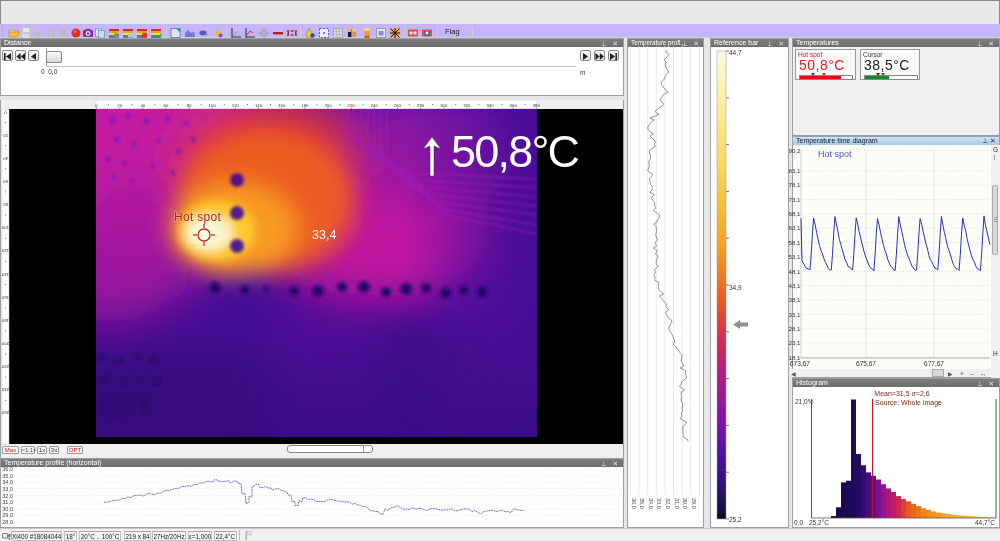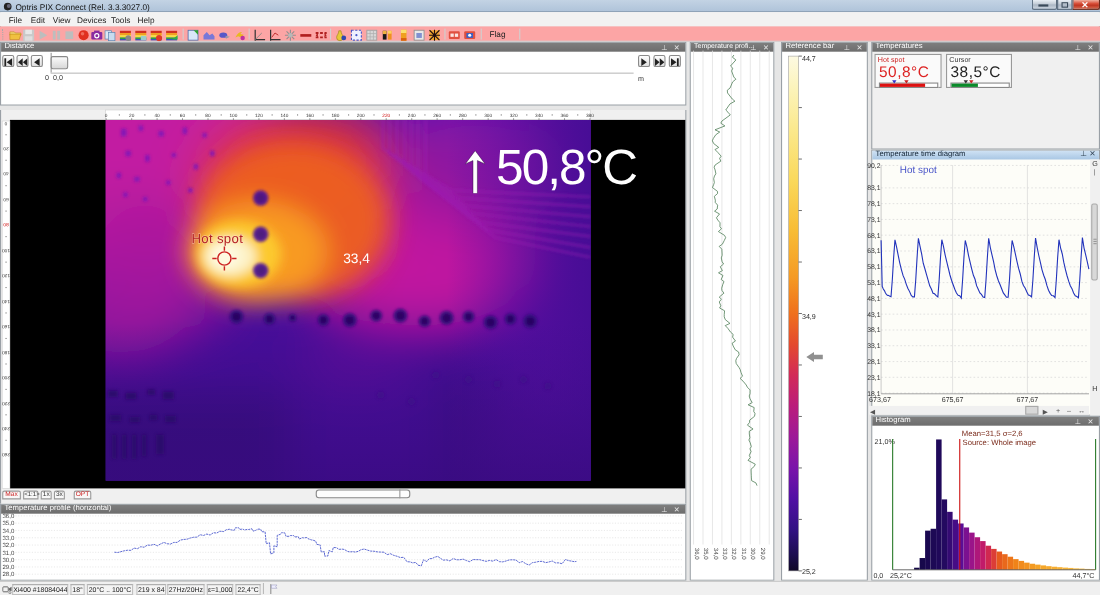--- a/index.html
+++ b/index.html
@@ -7,44 +7,23 @@
 .abs { position:absolute; }
 .hdr { position:absolute; background:linear-gradient(#7e7e7e,#6d6d6d); color:#fff; font-size:7px; line-height:8px; padding-left:3px; overflow:hidden; }
 .hdr .hic { position:absolute; top:0.5px; color:#e8e8e8; font-size:6.5px; letter-spacing:2px; }
 .ti { position:absolute; top:1px; width:12px; height:12px; }
 .ti svg { width:12px; height:12px; }
 .seg { position:absolute; top:1.5px; height:10px; border:1px solid #c0c0c0; border-top-color:#a8a8a8; font-size:6.3px; line-height:9px; text-align:center; color:#222; background:#f4f4f4; white-space:nowrap; overflow:hidden; }
 .btn3d { position:absolute; width:11px; height:11px; background:linear-gradient(#fdfdfd,#e0e0e0); border:1px solid #8a8a8a; border-radius:2px; } .btn3d svg { display:block; margin:0.5px auto; }
 </style></head><body>
 <div id="win">
 
-<div class="abs" style="left:0;top:0;width:1000px;height:11px;background:linear-gradient(#c3d3e4,#b0c4da);border-bottom:1px solid #8fa3b8">
-  <svg class="abs" style="left:3px;top:2px" width="8" height="8" viewBox="0 0 8 8">
-        <circle cx="4" cy="4" r="3.5" fill="#222"></circle>
-        <circle cx="5" cy="3.4" r="1.8" fill="#667"></circle>
-      </svg>
-  <div class="abs" style="left:14px;top:2px;font-size:7.5px;color:#111">Optris PIX Connect (Rel. 3.3.3027.0)</div>
-  <div class="abs" style="left:938px;top:0;width:23px;height:9px;background:linear-gradient(#e9eff5,#c3ccd6 45%,#aab6c4 55%,#cdd6e0);border:1px solid #5a6b7d;border-top:none;border-radius:0 0 2px 2px"></div>
-  <div class="abs" style="left:944px;top:4px;width:9px;height:2px;background:#3a4a5a"></div>
-  <div class="abs" style="left:961px;top:0;width:14px;height:9px;background:linear-gradient(#e9eff5,#c3ccd6 45%,#aab6c4 55%,#cdd6e0);border:1px solid #5a6b7d;border-top:none"></div>
-  <div class="abs" style="left:964.5px;top:1.5px;width:6px;height:5px;border:1.4px solid #3a4a5a"></div>
-  <div class="abs" style="left:975px;top:0;width:25px;height:9px;background:linear-gradient(#f0b0a0,#d9503a 40%,#c03622 60%,#d4694f);border:1px solid #6b2a1a;border-top:none;border-radius:0 0 2px 0"></div>
-  <div class="abs" style="left:983px;top:0.5px;font-size:8px;color:#fff;font-weight:bold;line-height:8px">✕</div>
-</div>
-
-<div class="abs" style="left:0;top:11px;width:1000px;height:13px;background:#f2f2f2">
-  <div class="abs" style="top:3px;left:8px;font-size:7.5px;color:#222">File</div>
-  <div class="abs" style="top:3px;left:28px;font-size:7.5px;color:#222">Edit</div>
-  <div class="abs" style="top:3px;left:48px;font-size:7.5px;color:#222">View</div>
-  <div class="abs" style="top:3px;left:70px;font-size:7.5px;color:#222">Devices</div>
-  <div class="abs" style="top:3px;left:101px;font-size:7.5px;color:#222">Tools</div>
-  <div class="abs" style="top:3px;left:125px;font-size:7.5px;color:#222">Help</div>
-</div>
-
-<div class="abs" style="left:0;top:24px;width:1000px;height:14px;background:#fca5a5;border-bottom:1px solid #cfcfcf">
+
+
+<div class="abs" style="left:0;top:24px;width:1000px;height:14px;background:#c4b5fd;border-bottom:1px solid #cfcfcf">
   <div class="abs" style="left:2px;top:2px;width:1px;height:10px;border-left:1px dotted #aaa"></div>
   <div class="ti" style="left:8px"><svg viewBox="0 0 12 12">
           <path d="M1 3h4l1 1h5v2H1z" fill="#f5d97a" stroke="#b8860b" stroke-width="0.5"></path>
           <path d="M1 5h10l-1.5 5H1z" fill="#f0c040" stroke="#b8860b" stroke-width="0.5"></path>
         </svg></div>
       <div class="ti" style="left:20px"><svg viewBox="0 0 12 12">
           <rect x="1" y="1" width="10" height="10" fill="#c9c9c9"></rect>
           <rect x="3" y="1" width="6" height="4" fill="#e8e8e8"></rect>
           <rect x="2.5" y="7" width="7" height="4" fill="#dedede"></rect>
         </svg></div>

